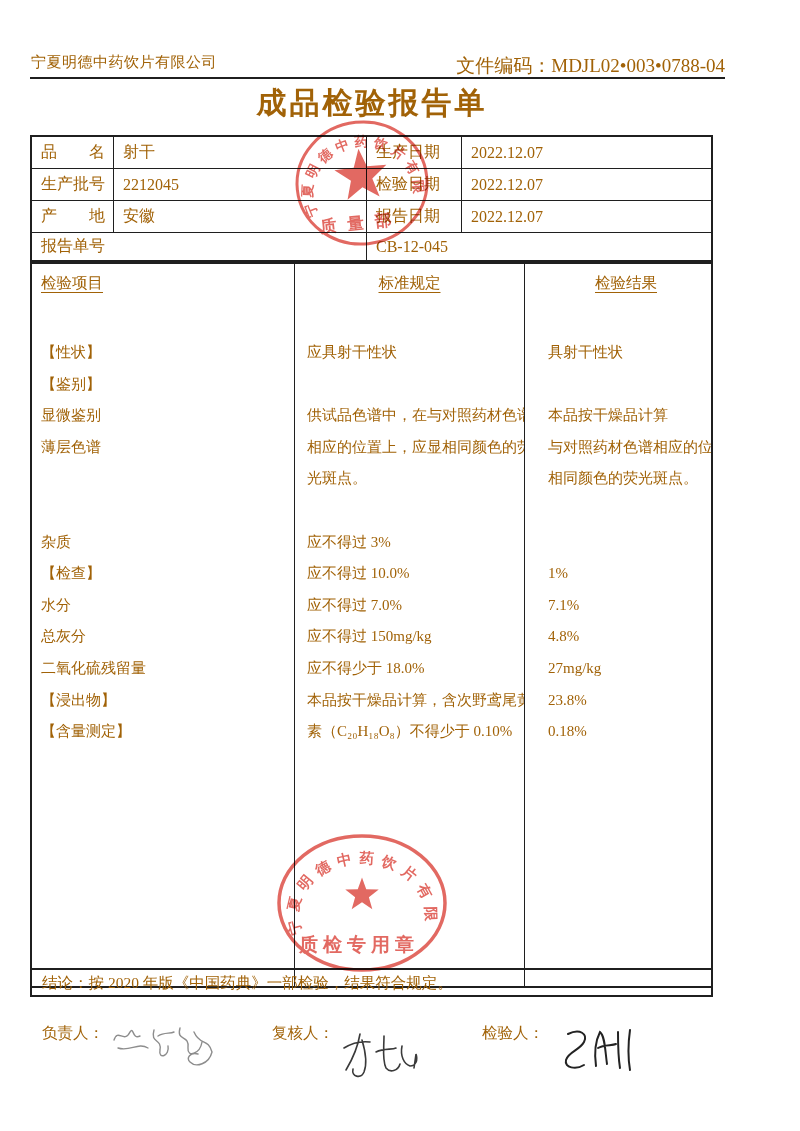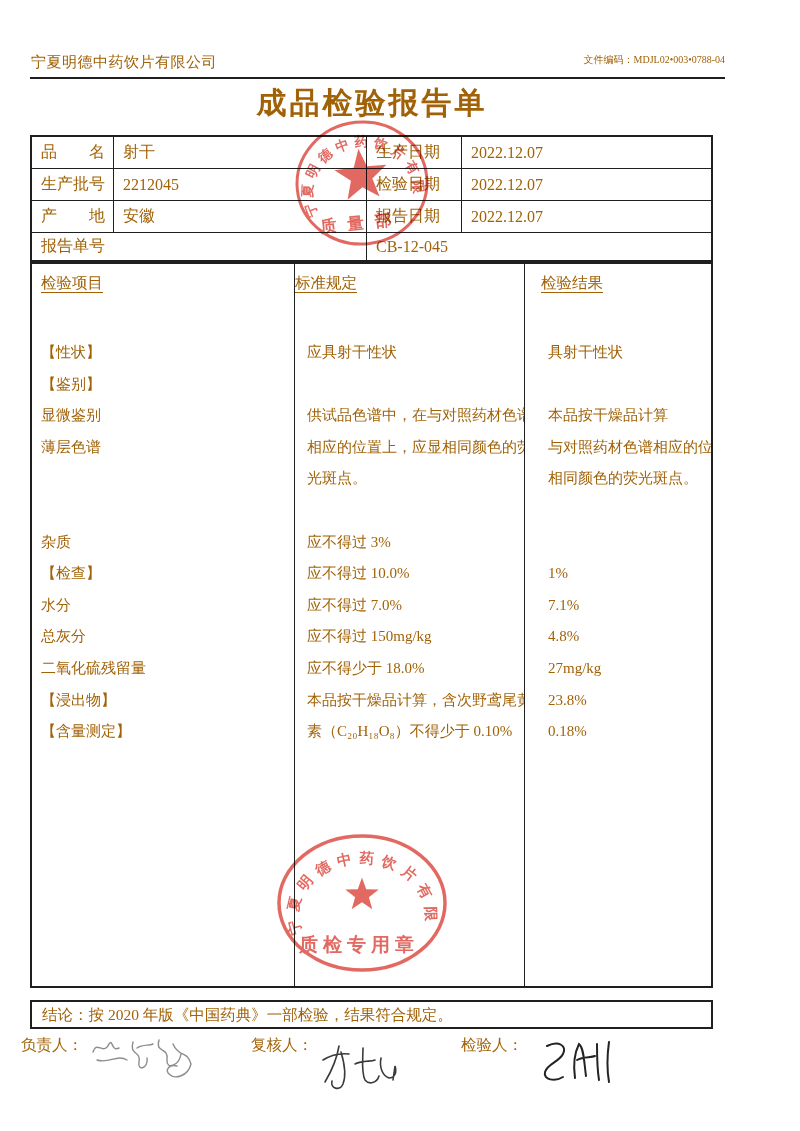--- a/index.html
+++ b/index.html
@@ -3,53 +3,53 @@
 <meta charset="utf-8">
 <style>
   html,body{margin:0;padding:0;background:#ffffff;}
   .page{
     position:relative;width:800px;height:1131px;background:#ffffff;overflow:hidden;
     font-family:"Liberation Serif","DejaVu Serif",serif;color:#a16207;
   }
   
   .doc-header{position:absolute;left:30px;top:46px;width:695px;height:31px;border-bottom:2px solid #1f1f1f;}
   .doc-header .co{position:absolute;left:1px;top:7px;font-size:15px;letter-spacing:.5px;}
-  .doc-header .code{position:absolute;right:0;top:7px;font-size:10px;}
+  .doc-header .code{position:absolute;right:0;top:7px;font-size:19px;}
   .doc-title{position:absolute;left:0;top:83px;width:744px;text-align:center;
     font-size:30px;font-weight:bold;letter-spacing:3px;}
   
   .info-table{position:absolute;left:30px;top:135px;width:683px;height:127px;box-sizing:border-box;
     border:2px solid #1f1f1f;display:grid;grid-template-columns:82px 253px 95px auto;
     grid-template-rows:32px 32px 32px auto;font-size:16px;}
   .cell{box-sizing:border-box;display:flex;align-items:center;padding:4px 9px;
     border-right:1px solid #1f1f1f;border-bottom:1px solid #1f1f1f;overflow:hidden;white-space:nowrap;text-align:right;}
   .cell.last-col{border-right:none;}
   .cell.last-row{border-bottom:none;}
   .cell.span2{grid-column:span 2;}
   
   .report-table{position:absolute;left:30px;top:262px;width:683px;height:726px;box-sizing:border-box;
     border:2px solid #1f1f1f;display:flex;}
   .rcol{box-sizing:border-box;overflow:hidden;}
   .rcol-1{width:263px;border-right:1px solid #1f1f1f;}
   .rcol-2{width:230px;border-right:1px solid #1f1f1f;}
   .rcol-3{flex:1;margin-left:16px;}
   .col-header{height:27px;padding-top:9px;font-size:15.5px;}
   .rcol-1 .col-header{padding-left:9px;text-align:left;}
-  .rcol-2 .col-header,.rcol-3 .col-header{}
+  .rcol-2 .col-header,.rcol-3 .col-header{text-align:center;}
   .col-header span{text-decoration:underline;text-underline-offset:4px;}
   .col-body{margin-top:37px;}
   .tline{height:31.6px;line-height:31.6px;font-size:15px;white-space:nowrap;overflow:hidden;}
   .rcol-1 .tline{padding-left:9px;}
   .rcol-2 .tline{padding-left:12px;}
   .rcol-3 .tline{padding-left:7px;}
   
-  .conclusion{position:absolute;left:30px;top:1000px;width:683px;height:29px;box-sizing:border-box;
+  .conclusion{position:absolute;left:30px;top:968px;width:683px;height:29px;box-sizing:border-box;
     border:2px solid #1f1f1f;line-height:25px;padding-left:10px;font-size:15.5px;white-space:nowrap;overflow:hidden;}
   
-  .sign-row{position:absolute;left:19px;top:1022px;width:700px;height:60px;font-size:15.5px;margin-top:12px;}
+  .sign-row{position:absolute;left:40px;top:1022px;width:700px;height:60px;font-size:15.5px;}
   .sig-group{position:absolute;top:0;display:flex;align-items:flex-start;}
   .sig-g1{left:2px;}.sig-g2{left:232px;}.sig-g3{left:442px;}
   .sig-label{line-height:22px;}
   .sig-svg{margin-left:4px;margin-top:-2px;}
   
   .stamp{position:absolute;mix-blend-mode:multiply;opacity:.85;}
   .stamp-top{left:288px;top:114px;transform:rotate(-6deg);}
   .stamp-bottom{left:274px;top:830px;}
 </style>
 </head>

